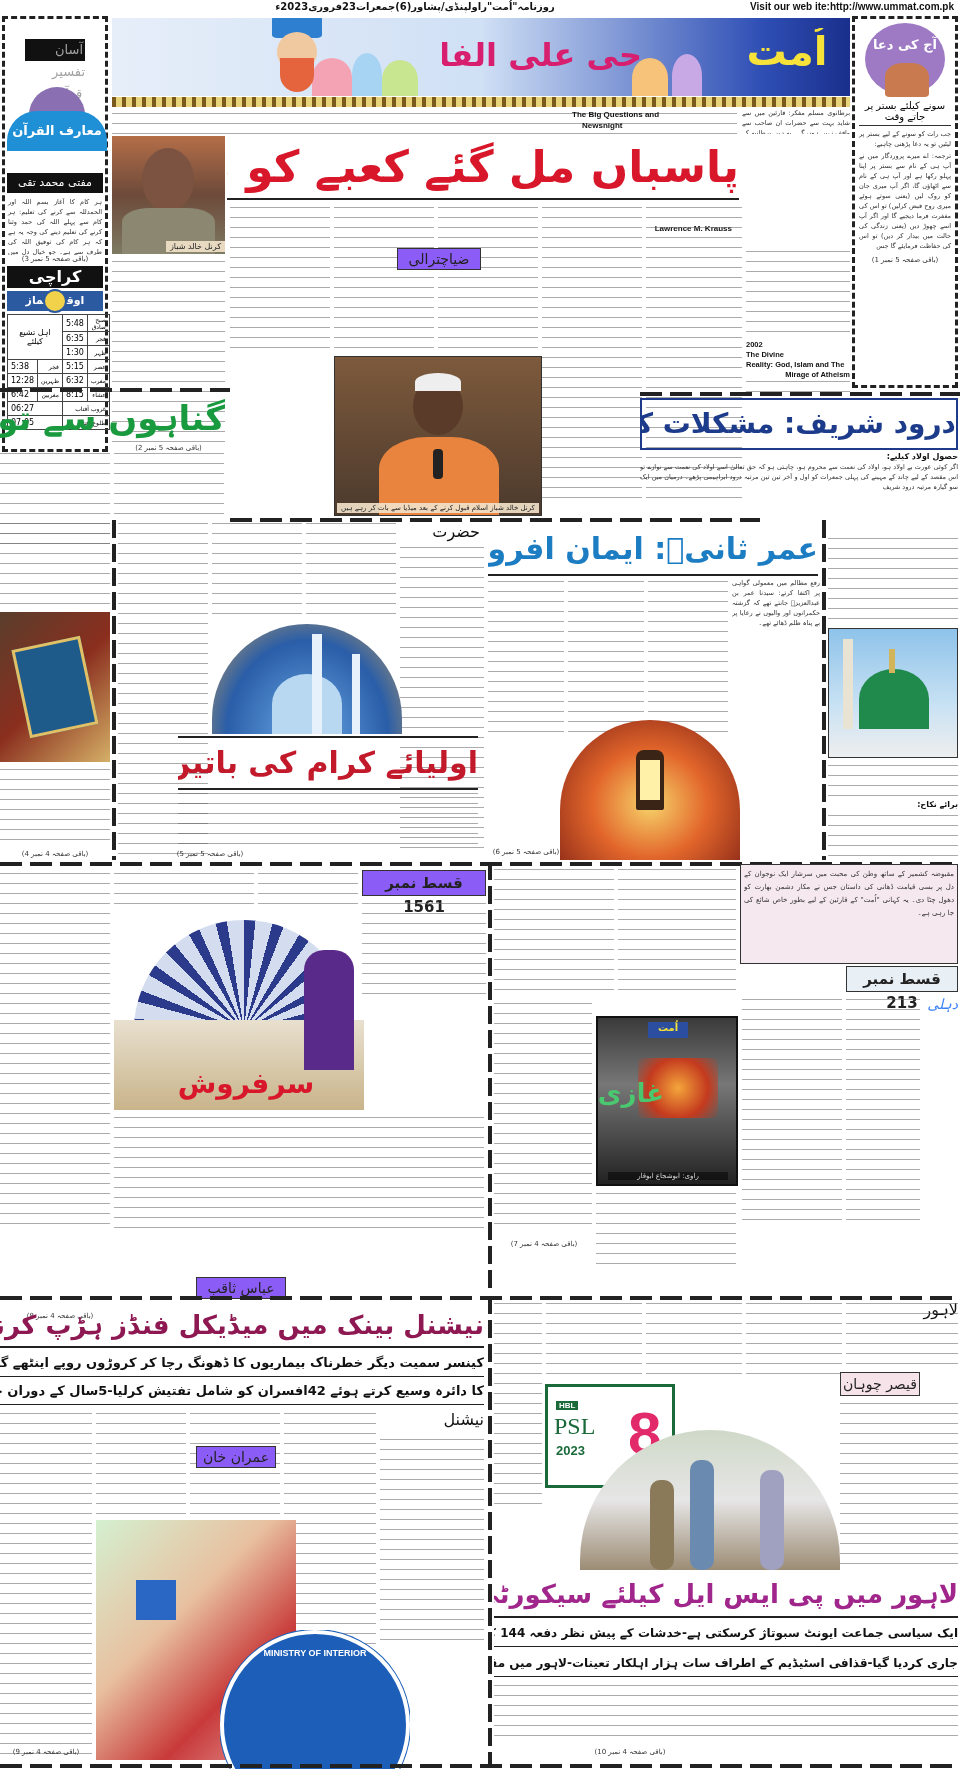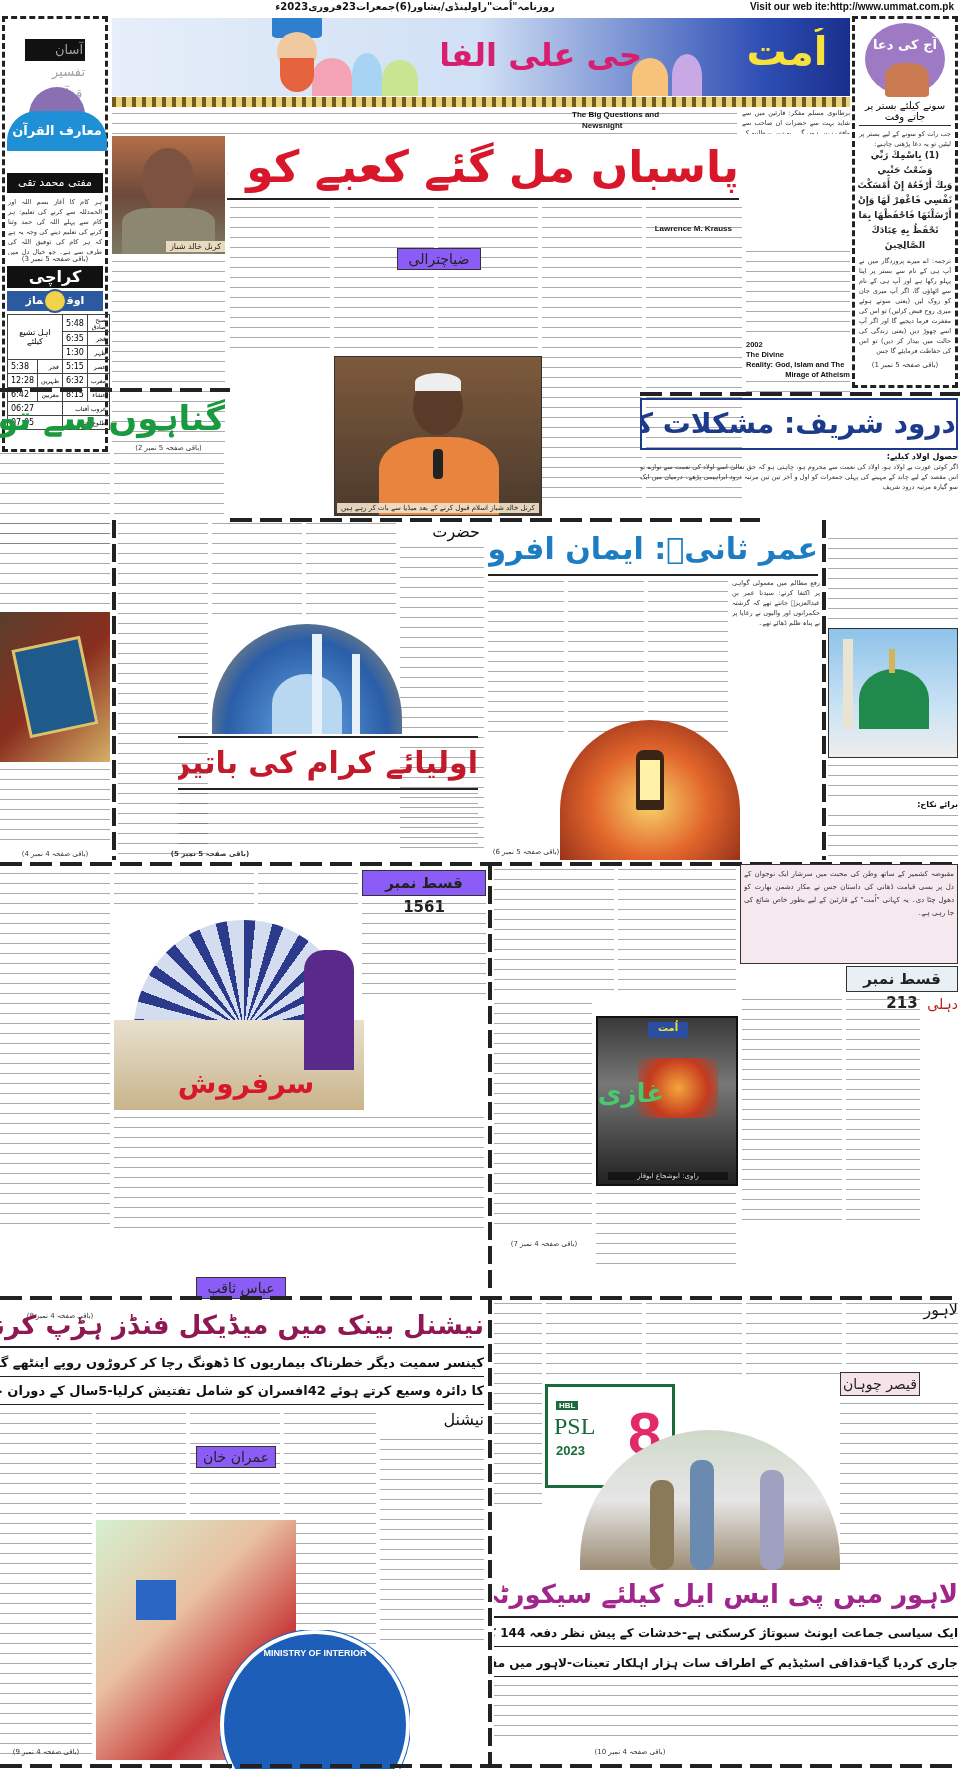--- a/index.html
+++ b/index.html
@@ -106,27 +106,20 @@
 <div class="abs" style="left:112px;top:97px;width:738px;height:10px;background:repeating-linear-gradient(90deg,#7a5a1c 0,#7a5a1c 4px,#e8d47a 4px,#e8d47a 10px);"></div>
 
 <div class="abs dash-b" style="left:852px;top:16px;width:106px;height:372px;">
   <div style="position:relative;height:78px;">
     <div style="position:absolute;left:10px;top:4px;width:80px;height:72px;border-radius:50%;background:#9e79c4;"></div>
     <div style="position:absolute;left:10px;top:18px;width:80px;text-align:center;color:#fff;font-size:13px;font-weight:bold;direction:rtl;">آج کی دعا</div>
     <div style="position:absolute;left:30px;top:44px;width:44px;height:34px;background:#c97a4f;border-radius:40% 40% 10% 10%;"></div>
   </div>
   <div class="urdu" style="font-size:10px;text-align:center;border-bottom:1px solid #333;padding:3px 2px;margin:0 4px;">سونے کیلئے بستر پر جاتے وقت</div>
   <div class="txt" style="padding:3px 4px;height:22px;">جب رات کو سونے کے لیے بستر پر لیٹیں تو یہ دعا پڑھنی چاہیے:</div>
-  <div style="direction:rtl;text-align:center;font-size:9px;line-height:15px;font-weight:bold;color:#222;padding:0 2px;">
-    <div>(1) بِاسْمِكَ رَبِّي وَضَعْتُ جَنْبِي</div>
-    <div>وَبِكَ أَرْفَعُهُ إِنْ أَمْسَكْتَ</div>
-    <div>نَفْسِي فَاغْفِرْ لَهَا وَإِنْ</div>
-    <div>أَرْسَلْتَهَا فَاحْفَظْهَا بِمَا</div>
-    <div>تَحْفَظُ بِهِ عِبَادَكَ الصَّالِحِينَ</div>
-  </div>
   <div class="txt" style="padding:3px 4px;height:108px;">ترجمہ: اے میرے پروردگار میں نے آپ ہی کے نام سے بستر پر اپنا پہلو رکھا ہے اور آپ ہی کے نام سے اٹھاؤں گا، اگر آپ میری جان کو روک لیں (یعنی سوتے ہوئے میری روح قبض کرلیں) تو اس کی مغفرت فرما دیجیے گا اور اگر آپ اسے چھوڑ دیں (یعنی زندگی کی حالت میں بیدار کر دیں) تو اس کی حفاظت فرمایئے گا جس</div>
   <div class="cont">(باقی صفحہ 5 نمبر 1)</div>
 </div>
 
 <div class="abs" style="left:112px;top:108px;width:738px;height:412px;">
 
   <div class="abs txt fill" style="left:0;top:2px;width:625px;height:24px;"></div>
   <div class="abs" style="left:460px;top:2px;font-size:8px;font-weight:bold;color:#111;font-family:'Liberation Sans',sans-serif;">The Big Questions and</div>
   <div class="abs" style="left:470px;top:13px;font-size:8px;font-weight:bold;color:#111;font-family:'Liberation Sans',sans-serif;">Newsnight</div>
   <div class="abs" style="left:630px;top:0;width:108px;height:26px;">
@@ -215,21 +208,21 @@
 <div class="abs txt fill" style="left:306px;top:520px;width:90px;height:100px;"></div>
 <div class="abs urdu" style="left:400px;top:522px;width:80px;font-size:16px;color:#111;">حضرت</div>
 <div class="abs txt fill" style="left:400px;top:544px;width:84px;height:310px;"></div>
 <div class="abs photo" style="left:212px;top:624px;width:190px;height:110px;background:radial-gradient(ellipse at 50% 100%,#6aa8e6 0%,#2a5ea8 60%,#c9a05a 100%);border-radius:95px 95px 0 0;">
   <div style="position:absolute;left:60px;top:50px;width:70px;height:60px;border-radius:50% 50% 0 0;background:#b8d8f2;"></div>
   <div style="position:absolute;left:100px;top:10px;width:10px;height:100px;background:#e6f1fb;"></div>
   <div style="position:absolute;left:140px;top:30px;width:8px;height:80px;background:#e6f1fb;"></div>
 </div>
 <div class="abs headline" style="left:178px;top:736px;width:300px;font-size:30px;color:#c21a2a;line-height:50px;border-top:2px solid #222;border-bottom:2px solid #222;">اولیائے کرام کی باتیں</div>
 <div class="abs txt fill" style="left:178px;top:790px;width:300px;height:56px;"></div>
-<div class="abs cont" style="left:150px;top:850px;width:120px;font-weight:bold;">(باقی صفحہ 5 نمبر 5)</div>
+<div class="abs cont" style="left:150px;top:850px;width:120px;">(باقی صفحہ 5 نمبر 5)</div>
 
 <div class="abs dash-h" style="left:0;top:862px;width:960px;"></div>
 
 <div class="abs txt fill" style="left:0;top:870px;width:110px;height:360px;"></div>
 <div class="abs txt fill" style="left:114px;top:870px;width:140px;height:36px;"></div>
 <div class="abs txt fill" style="left:258px;top:870px;width:100px;height:36px;"></div>
 <div class="abs byline" style="left:362px;top:870px;width:124px;height:26px;line-height:24px;font-size:15px;font-weight:bold;">قسط نمبر 1561</div>
 <div class="abs txt fill" style="left:362px;top:900px;width:124px;height:100px;"></div>
 <div class="abs photo" style="left:114px;top:910px;width:250px;height:200px;">
   <div style="position:absolute;left:20px;top:10px;width:220px;height:220px;border-radius:50%;background:repeating-conic-gradient(#2c3a8c 0deg 6deg,#d4dcf0 6deg 15deg);"></div>
@@ -241,21 +234,21 @@
 <div class="abs byline" style="left:196px;top:1277px;width:90px;height:22px;line-height:20px;">عباس ثاقب</div>
 <div class="abs cont" style="left:0;top:1312px;width:120px;">(باقی صفحہ 4 نمبر 8)</div>
 <div class="abs dash-v" style="left:488px;top:862px;height:430px;"></div>
 
 <div class="abs boxed urdu" style="left:740px;top:864px;width:218px;height:100px;background:#f5e8ef;padding:3px;">
   <div class="txt" style="height:92px;font-size:7px;line-height:13px;">مقبوضہ کشمیر کے ساتھ وطن کی محبت میں سرشار ایک نوجوان کے دل پر بسی قیامت ڈھانی کی داستان جس نے مکار دشمن بھارت کو دھول چٹا دی۔ یہ کہانی "اُمت" کے قارئین کے لیے بطور خاص شائع کی جا رہی ہے۔</div>
 </div>
 <div class="abs txt fill" style="left:494px;top:866px;width:120px;height:130px;"></div>
 <div class="abs txt fill" style="left:618px;top:866px;width:118px;height:130px;"></div>
 <div class="abs byline" style="left:846px;top:966px;width:112px;height:26px;line-height:24px;font-size:15px;font-weight:bold;background:#e8f0f6;">قسط نمبر 213</div>
-<div class="abs urdu" style="left:922px;top:996px;width:36px;font-size:14px;color:#b91c1c;">دہلی</div>
+<div class="abs urdu" style="left:922px;top:996px;width:36px;font-size:14px;color:#3b82f6;font-style:italic;">دہلی</div>
 <div class="abs txt fill" style="left:846px;top:996px;width:74px;height:230px;"></div>
 <div class="abs txt fill" style="left:742px;top:996px;width:100px;height:230px;"></div>
 <div class="abs photo" style="left:596px;top:1016px;width:142px;height:170px;background:linear-gradient(180deg,#3a3a3a 0%,#777 40%,#222 100%);border:2px solid #111;">
   <div style="position:absolute;left:50px;top:4px;width:40px;height:16px;background:#2c4ea0;color:#f2e03a;text-align:center;font-size:10px;font-weight:bold;">اُمت</div>
   <div style="position:absolute;left:40px;top:40px;width:80px;height:60px;background:radial-gradient(circle,#f4a53b 0%,#c43a1e 60%,transparent 100%);"></div>
   <div style="position:absolute;left:6px;top:60px;width:60px;text-align:right;color:#4ac870;font-size:26px;font-weight:bold;direction:rtl;">غازی</div>
   <div style="position:absolute;left:10px;bottom:4px;width:120px;text-align:center;color:#ddd;font-size:7px;direction:rtl;background:rgba(0,0,0,.5);">راوی: ابوشجاع ابوقار</div>
 </div>
 <div class="abs txt fill" style="left:494px;top:1000px;width:98px;height:230px;"></div>
 <div class="abs cont" style="left:494px;top:1240px;width:100px;">(باقی صفحہ 4 نمبر 7)</div>

